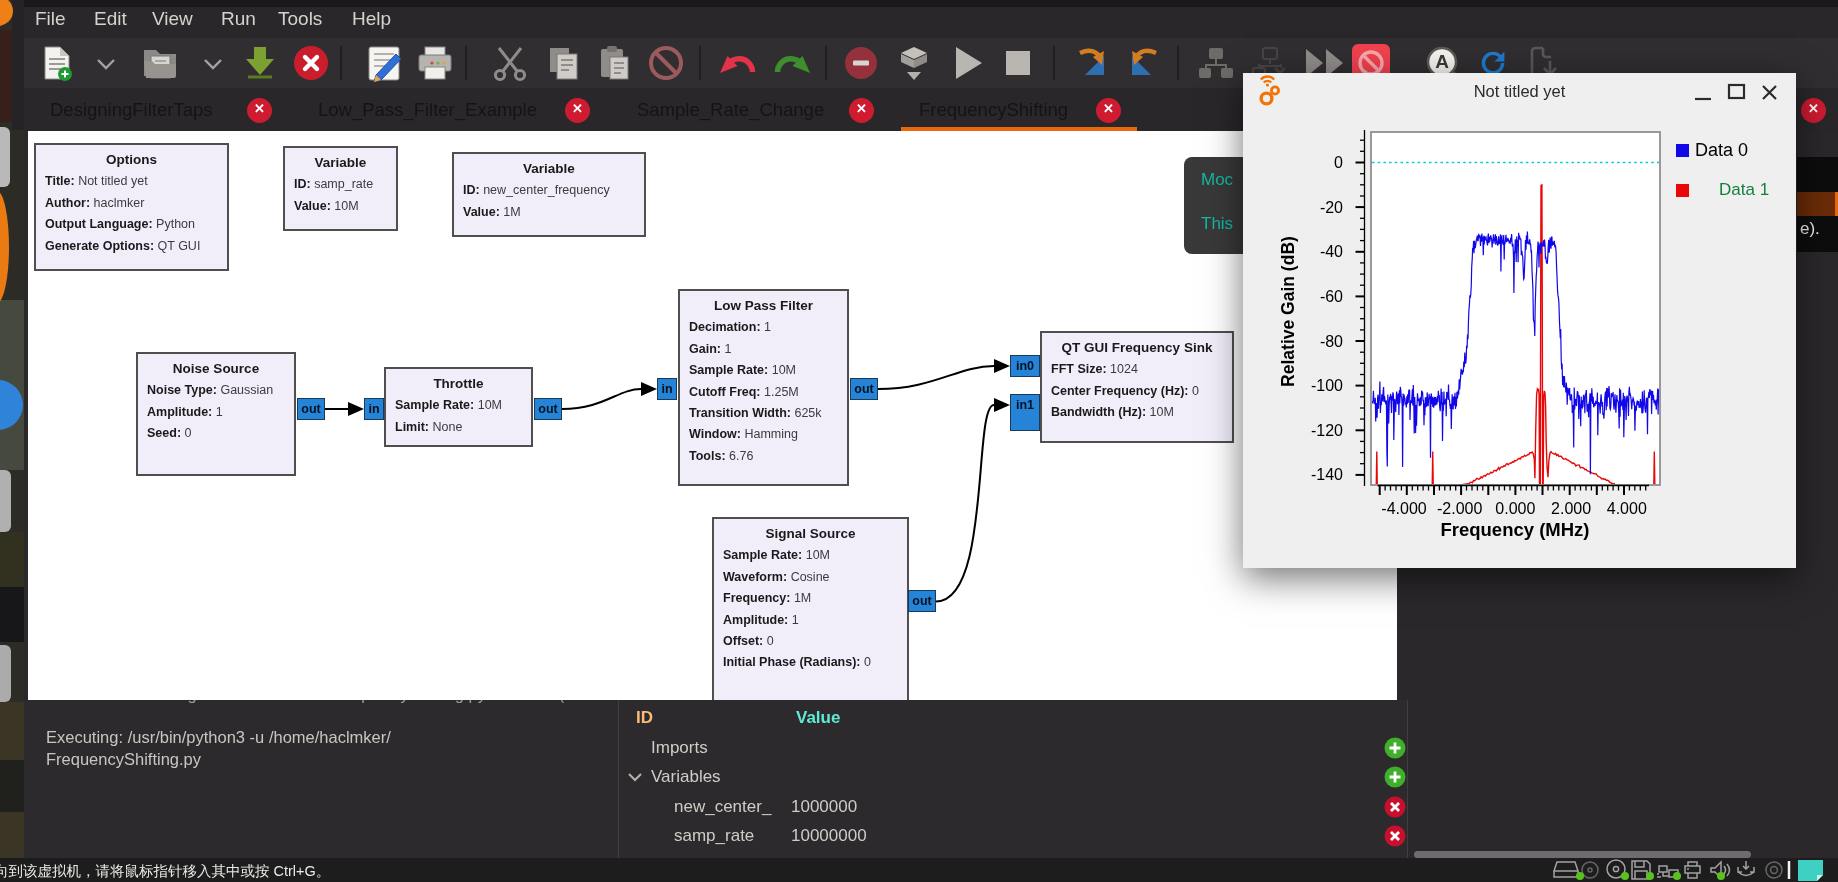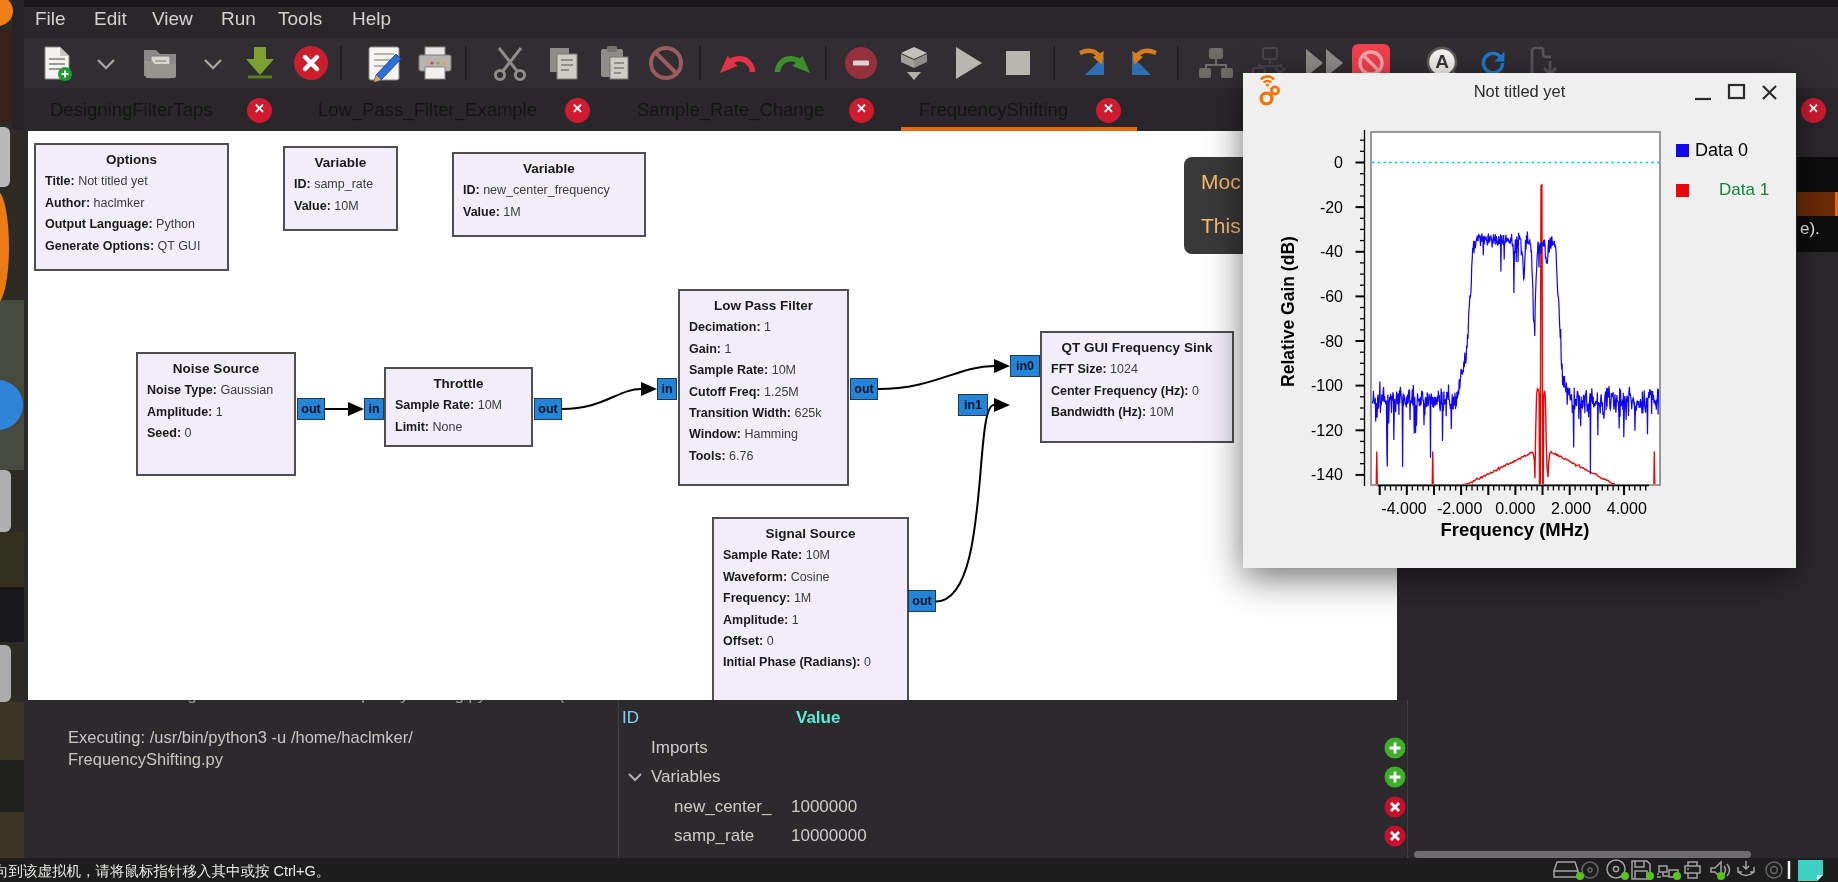--- a/index.html
+++ b/index.html
@@ -49,21 +49,21 @@
   box-shadow:0 10px 34px rgba(0,0,0,0.55); color:#111; }
 #plotwin .title { position:absolute; top:9px; left:0; width:100%; text-align:center;
   font-size:16.5px; color:#2b2b2b; }
 #plotcanvas { position:absolute; left:127px; top:58px; width:291px; height:355px;
   background:#ffffff; border:2px solid #999999; }
 .ytick { position:absolute; left:0; width:100px; text-align:right; font-size:16px; color:#000; }
 .xtick { position:absolute; top:427px; width:60px; text-align:center; font-size:16px; color:#000; }
 
 
 #ttl { left:1184px; top:157px; width:59px; height:97px; background:#393939;
-  border-radius:8px 0 0 8px; color:#fdba74; font-size:21px; overflow:hidden; }
+  border-radius:8px 0 0 8px; color:#14b8a6; font-size:17px; overflow:hidden; }
 #ttr { left:1797px; top:157px; width:41px; height:95px; background:#0d0d0d; color:#efefef;
   font-size:17px; overflow:hidden; }
 </style>
 </head>
 <body>
 <div id="stage">
 
 <div id="dock" class="abs"><svg width="24" height="882" viewBox="0 0 24 882">
 <rect width="24" height="882" fill="#2c2b26"></rect>
 <rect y="30" width="14" height="92" fill="#38201a"></rect>
@@ -339,44 +339,44 @@
   <span class="p"><b>Initial Phase (Radians):</b> <i>0</i></span>
 </div>
 <div class="port" style="left:908px; top:590px; width:28px; height:22px">out</div>
 <div class="blk" style="left:1040px; top:331px; width:194px; height:112px">
   <span class="t">QT GUI Frequency Sink</span>
   <span class="p"><b>FFT Size:</b> <i>1024</i></span>
   <span class="p"><b>Center Frequency (Hz):</b> <i>0</i></span>
   <span class="p"><b>Bandwidth (Hz):</b> <i>10M</i></span>
 </div>
 <div class="port" style="left:1010px; top:355px; width:30px; height:22px">in0</div>
-<div class="port" style="left:958px; top:394px; width:30px; height:22px">in1</div>
+<div class="port" style="left:1010px; top:394px; width:30px; height:37px">in1</div>
 
 <svg class="abs" style="left:28px; top:131px" width="1369" height="569" viewBox="0 0 1369 569">
 <g fill="none" stroke="#000" stroke-width="2">
 <path d="M297,278 L320,278"></path>
 <path d="M534,278 C576,278 590,258 613,258"></path>
 <path d="M850,258 C906,258 930,235 966,235"></path>
 <path d="M908,470.5 C963,470.5 945,274 966,274"></path>
 </g>
 <g fill="#000" stroke="none">
 <polygon points="320,271 336,278 320,285"></polygon>
 <polygon points="613,251 629,258 613,265"></polygon>
 <polygon points="966,228 982,235 966,242"></polygon>
 <polygon points="966,267 982,274 966,281"></polygon>
 </g>
 </svg>
 
 <div id="console" class="abs">
   <div style="position:absolute; left:91px; top:-17px; color:#9b9894; white-space:nowrap">Generating: '/home/haclmker/FrequencyShifting.py' — Done (Success)</div>
-  <div style="position:absolute; left:44px; top:26px">Executing: /usr/bin/python3 -u /home/haclmker/<br>FrequencyShifting.py</div>
+  <div style="position:absolute; left:22px; top:26px">Executing: /usr/bin/python3 -u /home/haclmker/<br>FrequencyShifting.py</div>
 </div>
 
 <div id="varpanel" class="abs">
-  <div style="position:absolute; left:3px; top:8px; color:#7dd3fc; font-weight:normal">ID</div>
+  <div style="position:absolute; left:17px; top:8px; color:#fdba74; font-weight:bold">ID</div>
   <div style="position:absolute; left:177px; top:8px; color:#5eead4; font-weight:bold">Value</div>
   <div style="position:absolute; left:32px; top:38px">Imports</div>
   <svg style="position:absolute; left:8px; top:72px" width="16" height="12" viewBox="0 0 16 12">
         <path d="M2,2 l6,6 l6,-6" stroke="#b5b2ae" stroke-width="2" fill="none"></path>
       </svg>
   <div style="position:absolute; left:32px; top:67px">Variables</div>
   <div style="position:absolute; left:55px; top:97px">new_center_</div>
   <div style="position:absolute; left:172px; top:97px">1000000</div>
   <div style="position:absolute; left:55px; top:126px">samp_rate</div>
   <div style="position:absolute; left:172px; top:126px">10000000</div>

